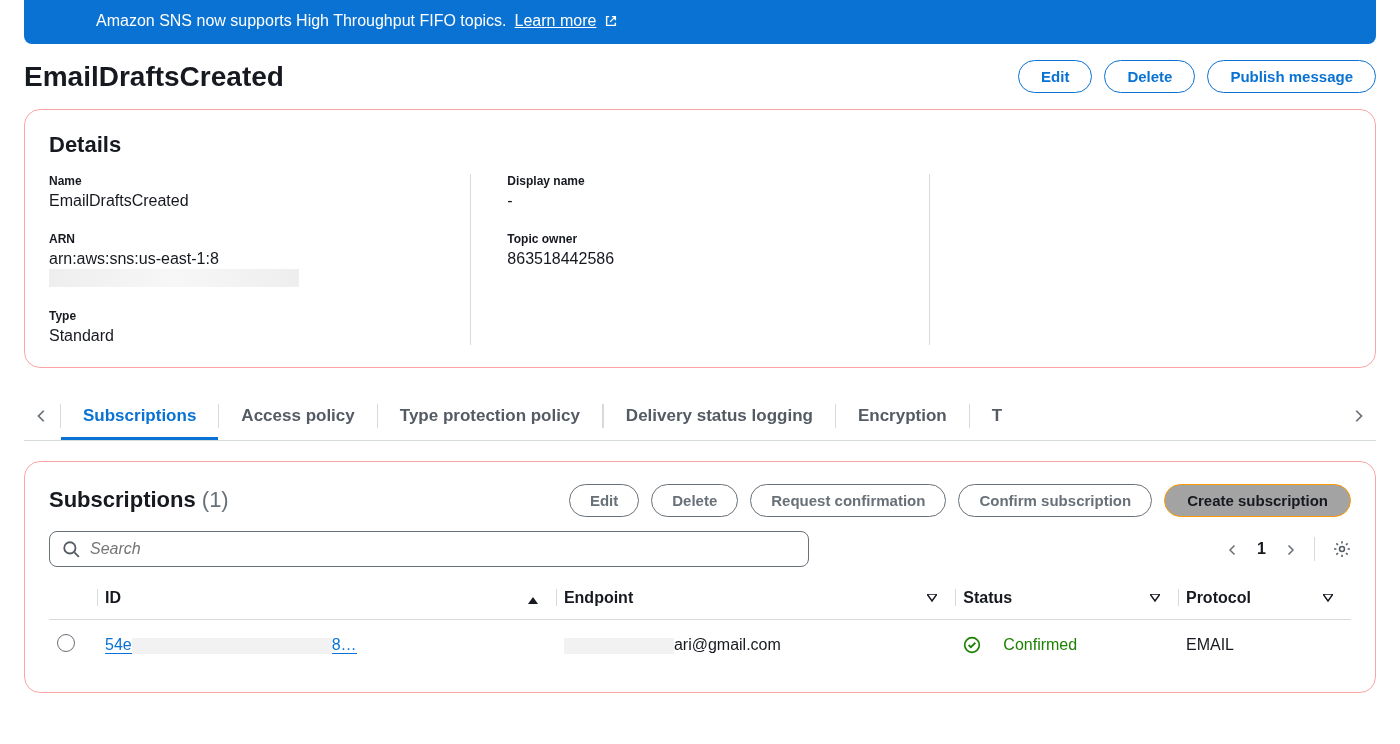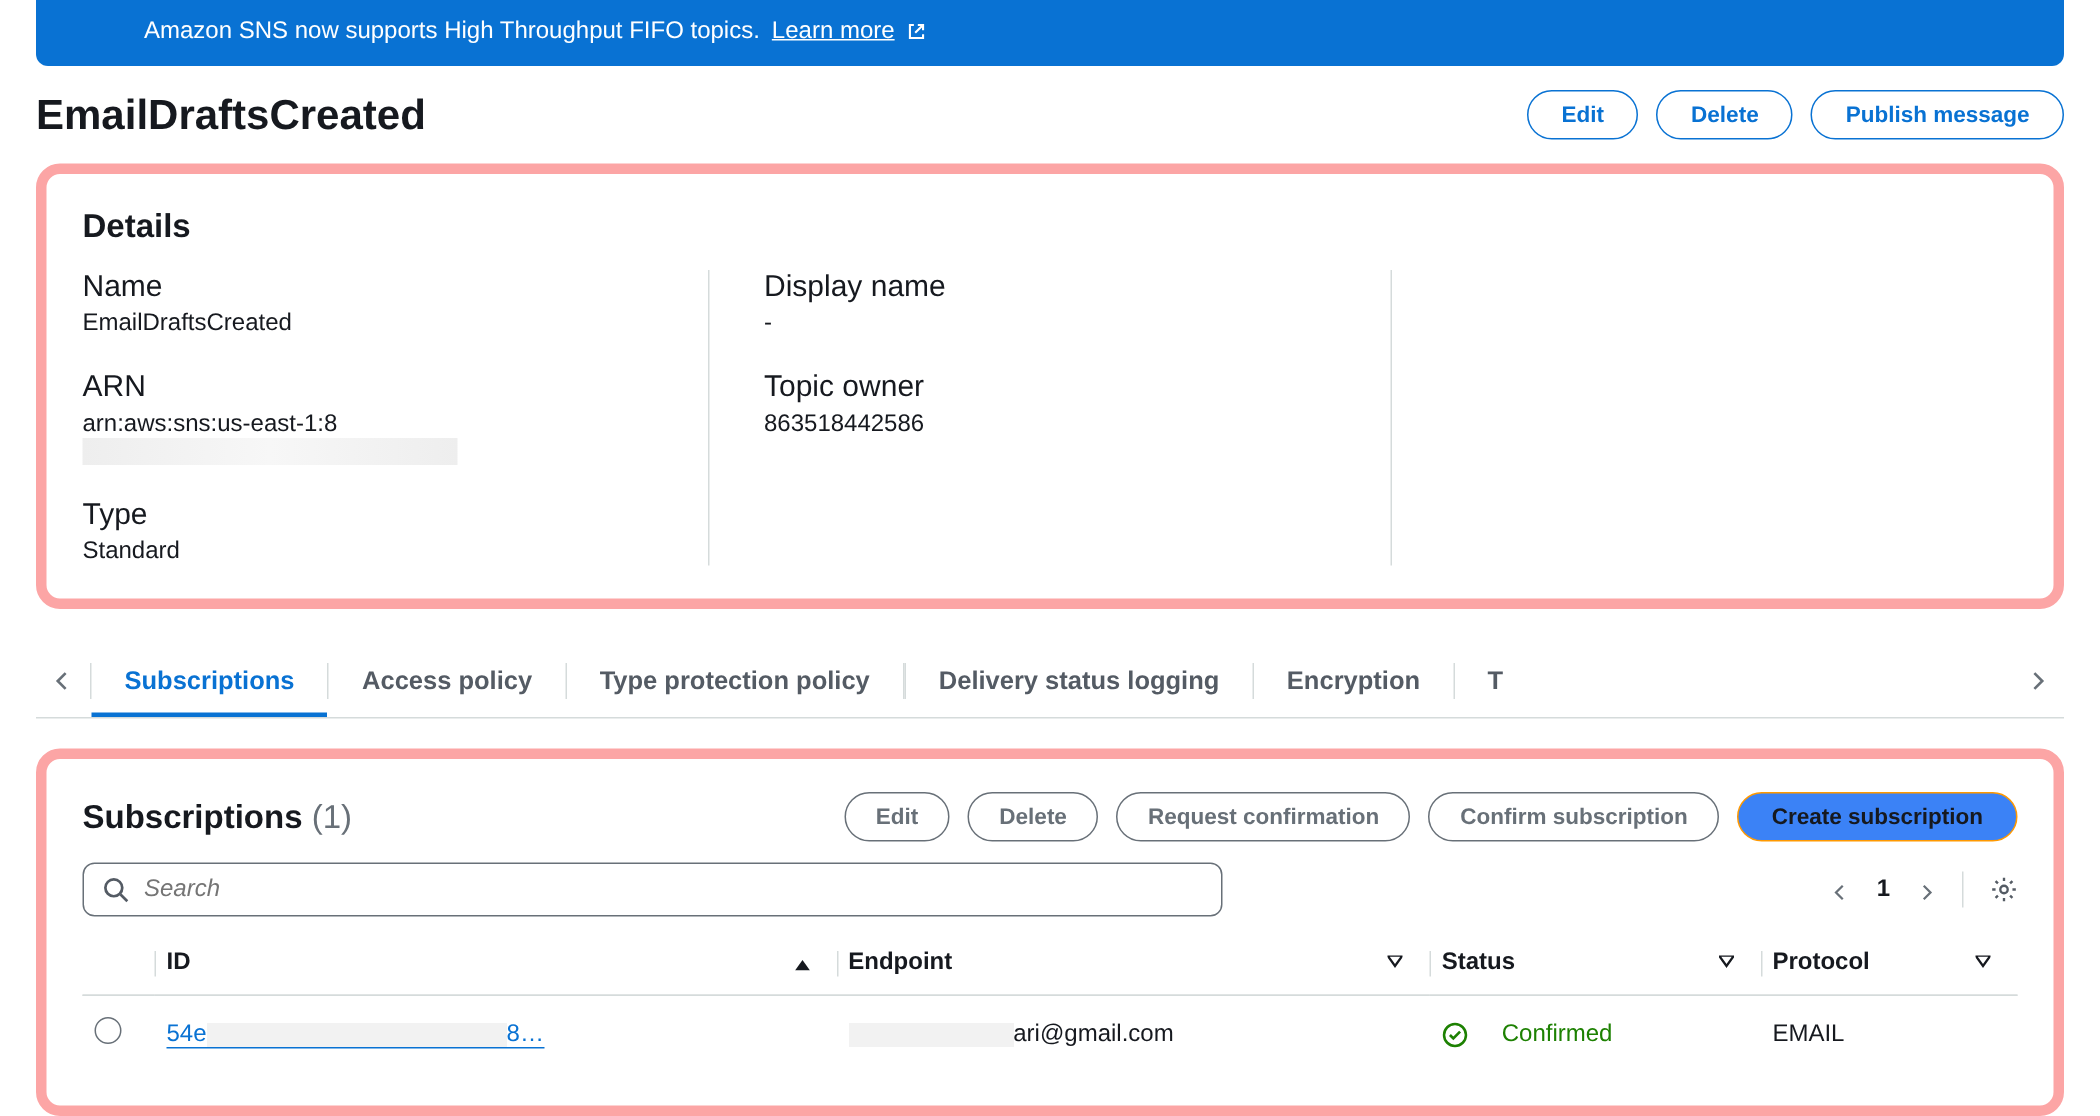--- a/index.html
+++ b/index.html
@@ -5,31 +5,31 @@
 *{box-sizing:border-box;margin:0;padding:0;font-family:"Amazon Ember","Helvetica Neue",Arial,sans-serif}
 body{background:#fff;color:#16191f;font-size:14px;padding:0}
 .banner{background:#0972d3;color:#fff;padding:12px 24px 14px 72px;border-radius:0 0 8px 8px;display:flex;align-items:center;gap:8px;font-size:16px;margin:0 24px}
 .banner a{color:#fff;}
 .ext-icon{width:14px;height:14px}
 .page{padding:16px 24px}
 .page-header{display:flex;justify-content:space-between;align-items:center;margin-bottom:16px}
 .page-title{font-size:28px;font-weight:700}
 .btn-row{display:flex;gap:12px}
 .btn{border:1.5px solid #0972d3;background:#fff;color:#0972d3;font-weight:700;font-size:15px;padding:7px 22px;border-radius:20px;cursor:pointer}
-.btn.primary{background:#3b82f6;border-color:#ff9900;color:#16191f}
-.panel{border:7px solid #fca5a5;border-radius:16px;padding:22px 24px;margin-bottom:24px}
+.btn.primary{background:#a3a3a3;border-color:#ff9900;color:#16191f}
+.panel{border:1px solid #fca5a5;border-radius:16px;padding:22px 24px;margin-bottom:24px}
 .panel-title{font-size:22px;font-weight:700;margin-bottom:16px}
 .details-grid{display:flex}
 .details-col{flex:1;padding-right:36px;border-right:1px solid #d5dbdb}
 .details-col:last-child{border-right:none}
 .details-col.mid{padding-left:36px}
 .details-col.empty{flex:1}
 .field{margin-bottom:22px}
 .field:last-child{margin-bottom:0}
-.field-label{font-weight:400;font-size:20px;margin-bottom:4px}
+.field-label{font-weight:700;font-size:12px;margin-bottom:4px}
 .field-value{font-size:16px;color:#16191f;word-break:break-all}
 .redact{display:inline-block;width:250px;height:18px;background:linear-gradient(90deg,#eee,#f7f7f7,#eee);vertical-align:middle}
 .tabs-wrap{position:relative;display:flex;align-items:center;border-bottom:1px solid #d5dbdb;margin-bottom:20px}
 .tab-nav{display:flex;overflow:hidden;flex:1}
 .tab{padding:14px 22px;font-size:17px;font-weight:700;color:#545b64;cursor:pointer;white-space:nowrap;position:relative}
 .tab.active{color:#0972d3}
 .tab.active::after{content:"";position:absolute;left:0;right:0;bottom:-1px;height:4px;background:#0972d3}
 .tab.link{color:#0972d3}
 .tab-sep{width:1px;height:24px;background:#d5dbdb;align-self:center}
 .scroll-btn{width:36px;display:flex;align-items:center;justify-content:center;cursor:pointer;color:#687078}

